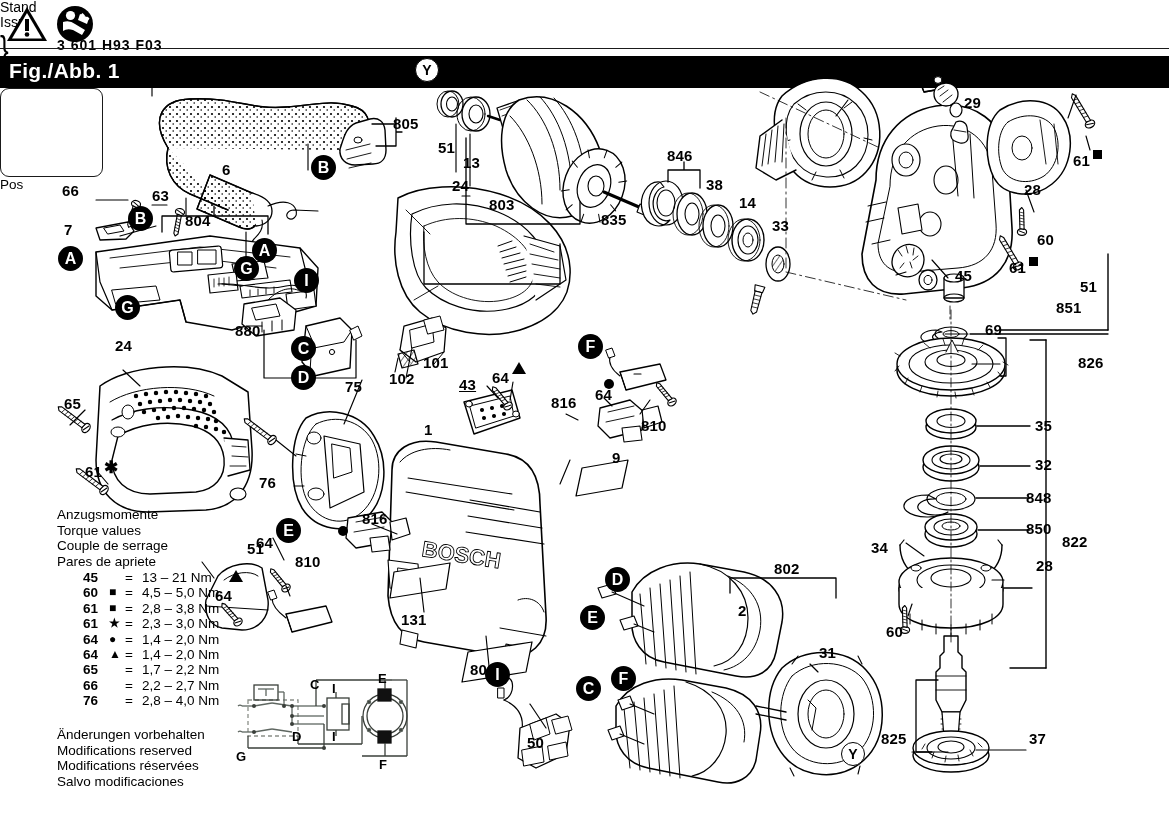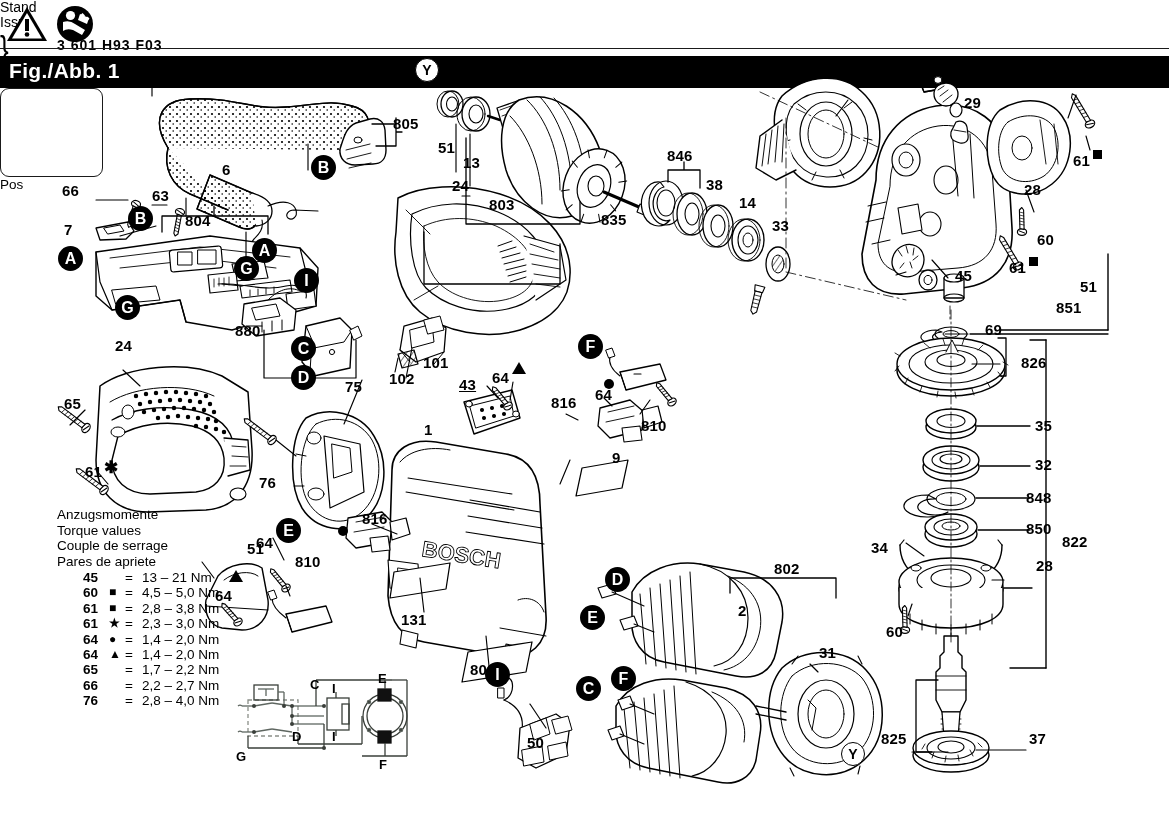--- a/index.html
+++ b/index.html
@@ -780,21 +780,21 @@
   <div class="lbl" style="left:1073px;top:153px;">61</div>
   <div class="mk-sq" style="left:1093px;top:150px;"></div>
   <div class="lbl" style="left:1024px;top:182px;">28</div>
   <div class="lbl" style="left:1037px;top:232px;">60</div>
   <div class="lbl" style="left:1009px;top:260px;">61</div>
   <div class="mk-sq" style="left:1029px;top:257px;"></div>
   <div class="lbl" style="left:1080px;top:279px;">51</div>
   <div class="lbl" style="left:1056px;top:300px;">851</div>
   <div class="lbl" style="left:955px;top:268px;">45</div>
   <div class="lbl" style="left:985px;top:322px;">69</div>
-  <div class="lbl" style="left:1021px;top:355px;">826</div>
+  <div class="lbl" style="left:1078px;top:355px;">826</div>
   <div class="lbl" style="left:1035px;top:418px;">35</div>
   <div class="lbl" style="left:1035px;top:457px;">32</div>
   <div class="lbl" style="left:1026px;top:490px;">848</div>
   <div class="lbl" style="left:1026px;top:521px;">850</div>
   <div class="lbl" style="left:871px;top:540px;">34</div>
   <div class="lbl" style="left:1036px;top:558px;">28</div>
   <div class="lbl" style="left:1062px;top:534px;">822</div>
   <div class="lbl" style="left:886px;top:624px;">60</div>
   <div class="lbl" style="left:881px;top:731px;">825</div>
   <div class="lbl" style="left:1029px;top:731px;">37</div>
@@ -879,20 +879,26 @@
       <tr>
         <td class="tq-pos first">76</td>
         <td class="tq-mark"></td>
         <td class="tq-eq">=</td>
         <td class="tq-val">2,8 – 4,0 Nm</td>
       </tr>
     </tbody>
       </table>
   </div>
 
+  <div id="footnotes" class="txt">
+    <div>Änderungen vorbehalten</div>
+    <div>Modifications reserved</div>
+    <div>Modifications réservées</div>
+    <div>Salvo modificaciones</div>
+  </div>
 
   <div id="wiring">
     <svg width="195" height="112" viewBox="0 0 195 112">
       <g fill="none" stroke="#5e6660" stroke-width="1.3">
 
         <rect x="16" y="32" width="50" height="36" stroke="#8a8f88" stroke-dasharray="4 3"></rect>
 
         <rect x="22" y="17" width="24" height="15" stroke="#3a3f3a"></rect>
         <line x1="26" y1="21" x2="42" y2="21"></line>
         <line x1="34" y1="21" x2="34" y2="28"></line>

